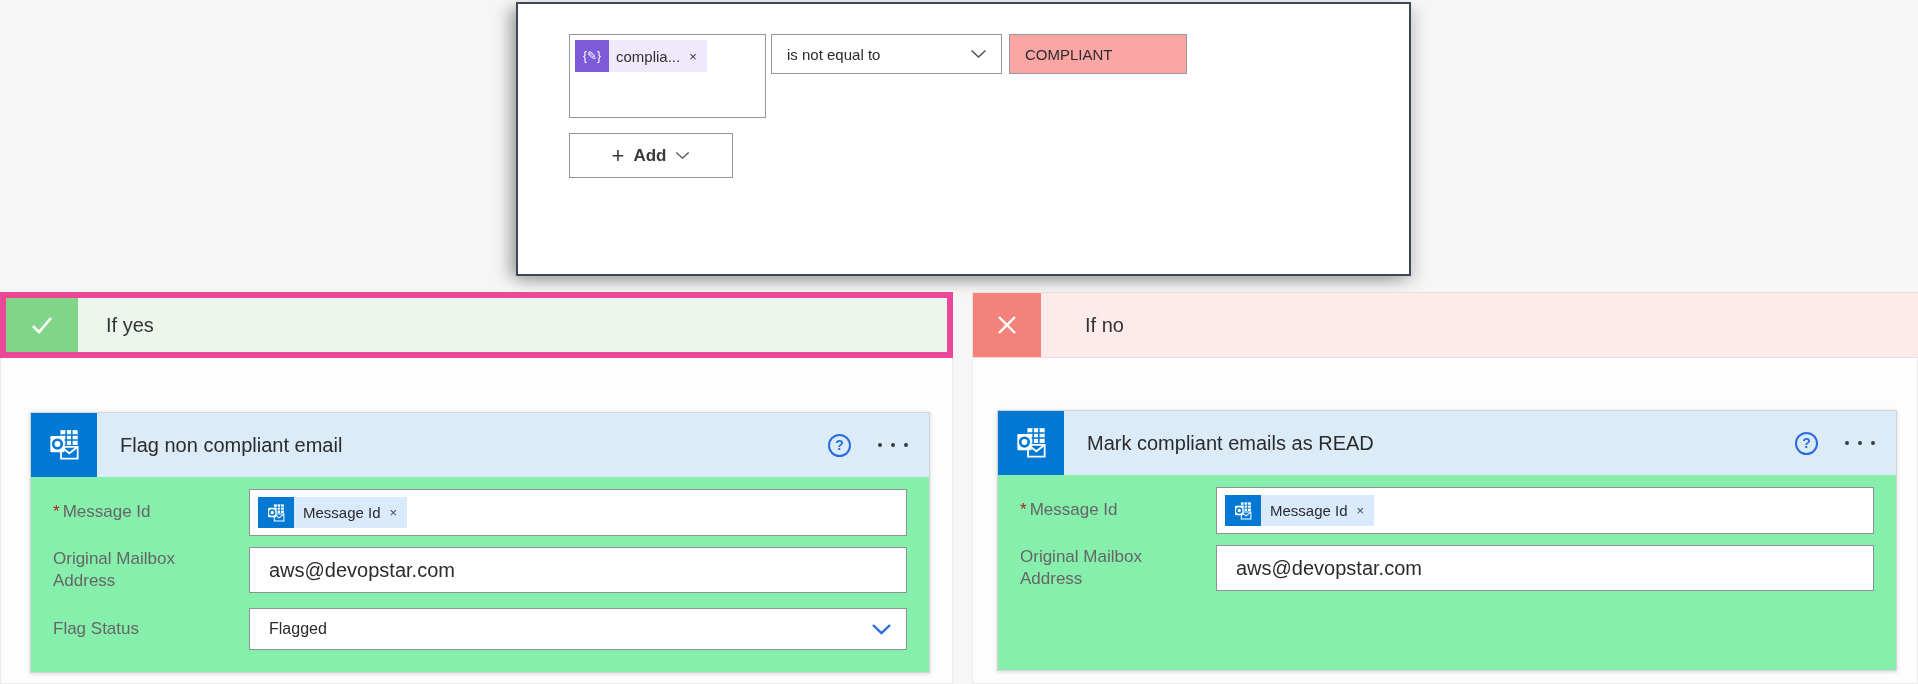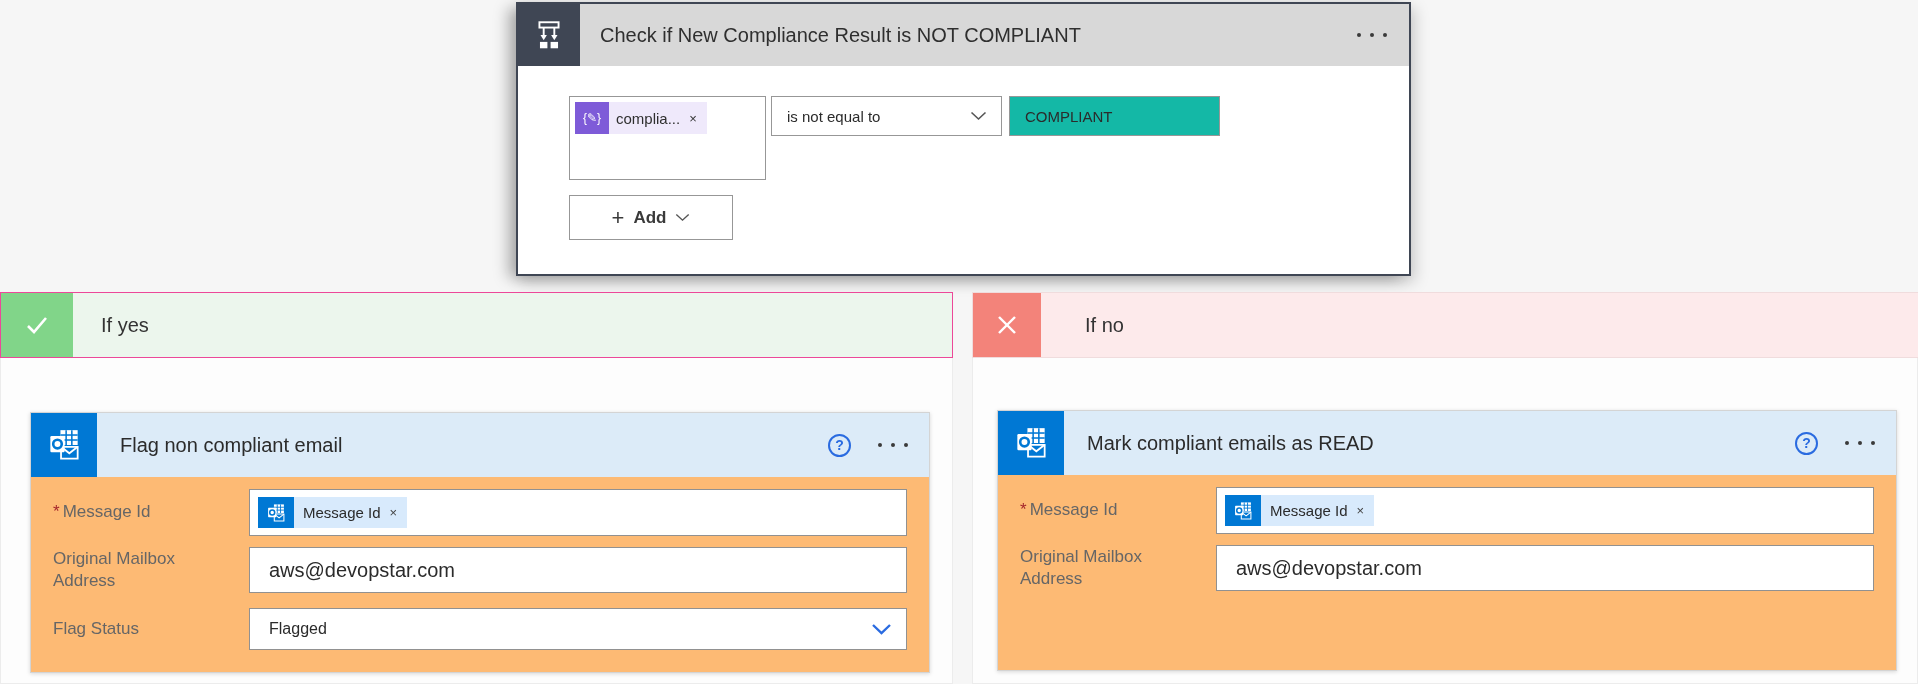--- a/index.html
+++ b/index.html
@@ -30,38 +30,38 @@
   .dots { margin-left:auto; margin-right:22px; display:flex; gap:9px; cursor:pointer; }
   .dots i { width:4px; height:4px; border-radius:50%; background:#3a3a3a; }
   .cond-body { padding:30px 0 0 51px; }
   .cond-row { display:flex; align-items:flex-start; }
   .operand-box { width:197px; height:84px; border:1px solid #979797; background:#fff; padding:5px; }
   .fx-pill { display:inline-flex; align-items:center; height:32px; background:#efe9fb; padding-right:8px; gap:7px; cursor:pointer; }
   .fx-iconbox { width:34px; height:32px; background:#7e5bd8; color:#fff; font-size:12px; display:flex; align-items:center; justify-content:center; }
   .fx-text { font-size:15px; color:#2f2f2f; }
   .fx-close { font-size:13px; color:#333; padding:0 2px; cursor:pointer; }
   .select-box { width:231px; height:40px; border:1px solid #979797; margin-left:5px; display:flex; align-items:center; justify-content:space-between; padding:0 14px 0 15px; font-size:15px; color:#2b2b2b; cursor:pointer; background:#fff; }
-  .value-box { width:211px; height:40px; border:1px solid #979797; margin-left:7px; display:flex; align-items:center; padding-left:15px; font-size:15px; color:#2b2b2b; background:#14b8a6; }
+  .value-box { width:178px; height:40px; border:1px solid #979797; margin-left:7px; display:flex; align-items:center; padding-left:15px; font-size:15px; color:#2b2b2b; background:#fca5a5; }
   .add-btn { margin-top:15px; width:164px; height:45px; border:1px solid #979797; display:flex; align-items:center; justify-content:center; gap:9px; cursor:pointer; background:#fff; }
   .add-plus { font-size:22px; font-weight:400; color:#3a3a3a; line-height:1; }
   .add-label { font-size:17px; font-weight:600; color:#3a3a3a; }
 
   
   .strip { position:absolute; top:292px; height:66px; display:flex; align-items:center; cursor:pointer; }
-  .strip.yes { left:0; width:953px; background:#ecf6ed; border:1px solid #ec4899; }
+  .strip.yes { left:0; width:953px; background:#ecf6ed; border:6px solid #ec4899; }
   .strip.no { left:972px; width:946px; background:#fdeaeb; border:1px solid #f0dcdd; border-right:none; }
   .strip-iconbox { height:100%; display:flex; align-items:center; justify-content:center; flex:none; }
   .strip.yes .strip-iconbox { width:72px; background:#81d589; }
   .strip.no .strip-iconbox { width:68px; background:#f3837a; }
   .strip-label { font-size:20px; color:#333; }
   .strip.yes .strip-label { margin-left:28px; }
   .strip.no .strip-label { margin-left:44px; }
 
   
-  .action-card { position:absolute; width:900px; height:261px; background:#fdba74; border:1px solid #d4d4d4; box-shadow:0 1px 4px rgba(0,0,0,.15); }
+  .action-card { position:absolute; width:900px; height:261px; background:#86efac; border:1px solid #d4d4d4; box-shadow:0 1px 4px rgba(0,0,0,.15); }
   #flag-card { left:30px; top:412px; }
   #mark-card { left:997px; top:410px; }
   .a-header { height:64px; background:#dcebf8; display:flex; align-items:center; }
   .a-iconbox { width:66px; height:64px; background:#0078d4; display:flex; align-items:center; justify-content:center; flex:none; }
   .a-title { margin-left:23px; font-size:20px; color:#2b2b2b; }
   .a-right { margin-left:auto; display:flex; align-items:center; gap:27px; margin-right:21px; }
   .help-circle { width:23px; height:23px; border:2px solid #2a6be0; border-radius:50%; color:#2a6be0; font-size:14px; font-weight:bold; display:flex; align-items:center; justify-content:center; cursor:pointer; }
   .rows { padding:12px 22px 0 22px; }
   .frow { display:flex; align-items:center; }
   .frow.r1 { margin-bottom:11px; }
@@ -79,39 +79,20 @@
 </style>
 </head>
 <body>
 
 <div class="stage">
 
   <div class="panel-body yes"></div>
   <div class="panel-body no"></div>
 
   <div class="cond-card">
-    <div class="cond-header">
-      <div class="cond-iconbox">
-        <svg width="34" height="34" viewBox="0 0 32 32">
-          <rect x="7" y="4" width="18" height="5" fill="none" stroke="#fff" stroke-width="1.8"></rect>
-          <line x1="11" y1="9" x2="11" y2="16.5" stroke="#fff" stroke-width="1.8"></line>
-          <line x1="21" y1="9" x2="21" y2="16.5" stroke="#fff" stroke-width="1.8"></line>
-          <polygon points="8,16 14,16 11,21" fill="#fff"></polygon>
-          <polygon points="18,16 24,16 21,21" fill="#fff"></polygon>
-          <rect x="7.5" y="22.5" width="7" height="6" fill="#fff"></rect>
-          <rect x="17.5" y="22.5" width="7" height="6" fill="#fff"></rect>
-        </svg>
-      </div>
-      <div class="cond-title">Check if New Compliance Result is NOT COMPLIANT</div>
-      <div class="dots">
-          <i></i>
-          <i></i>
-          <i></i>
-        </div>
-    </div>
     <div class="cond-body">
       <div class="cond-row">
         <div class="operand-box">
           <span class="fx-pill">
             <span class="fx-iconbox">{✎}</span>
             <span class="fx-text">complia...</span>
             <span class="fx-close">×</span>
           </span>
         </div>
         <div class="select-box">

